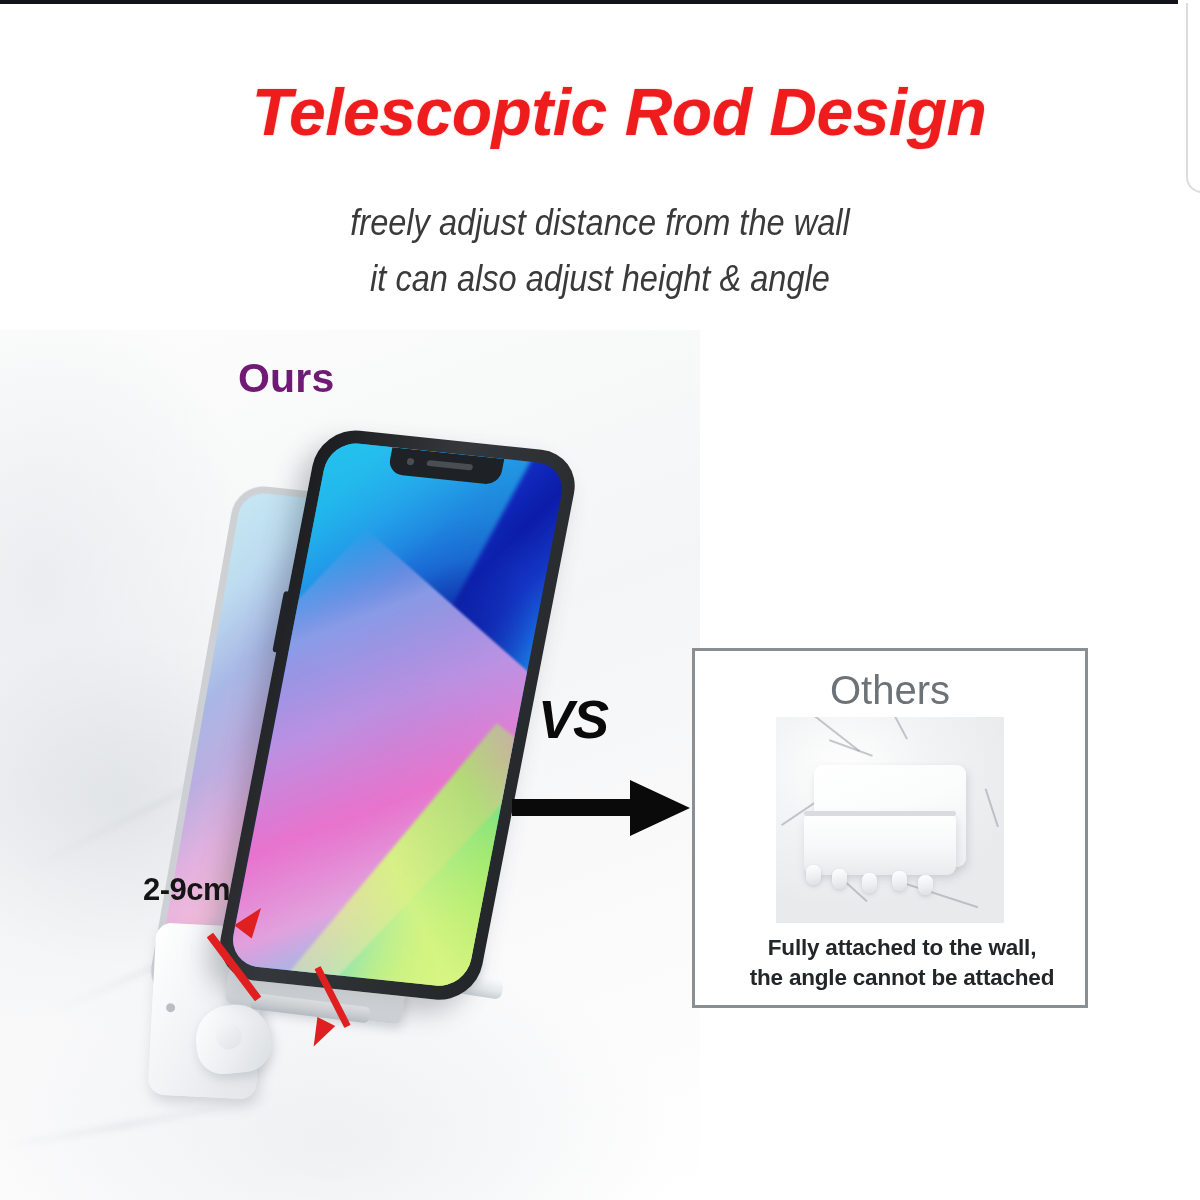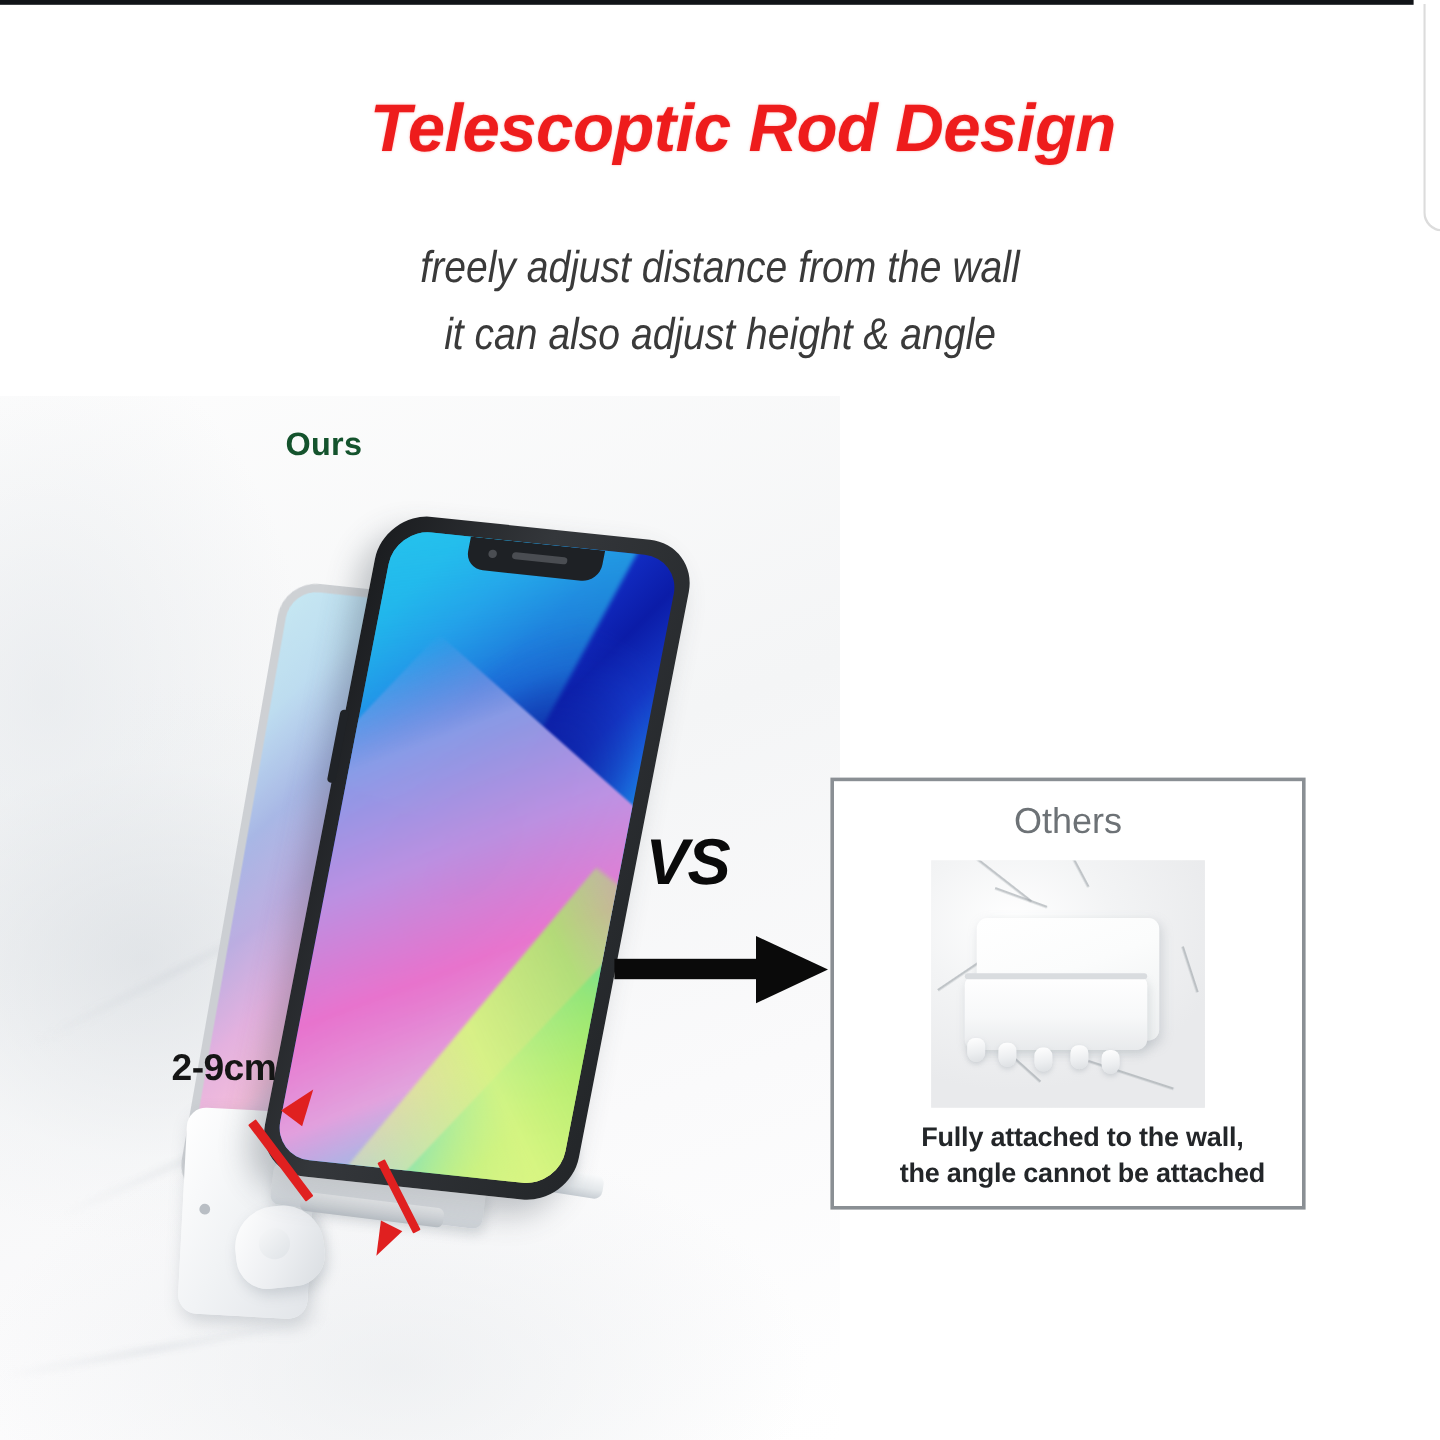--- a/index.html
+++ b/index.html
@@ -57,21 +57,21 @@
   .ws1 { left: 10px;  top: 470px; width: 300px; height: 5px; transform: rotate(-27deg); }
   .ws2 { left: 40px;  top: 630px; width: 250px; height: 4px; transform: rotate(-24deg); }
   .ws3 { left: 0px;   top: 790px; width: 280px; height: 5px; transform: rotate(-10deg); }
 
   
   .title {
     position: absolute;
     left: 0; top: 74px;
     width: 1200px;
     text-align: center;
-    font-size: 56px;
+    font-size: 66px;
     font-weight: 700;
     font-style: italic;
     letter-spacing: -0.5px;
     color: #ee1c1c;
     text-shadow: 0 0 2px rgba(238,28,28,0.35);
     white-space: nowrap;
     padding-left: 38px;
   }
   .subtitle {
     position: absolute;
@@ -84,23 +84,23 @@
     color: #3a3a3a;
     transform: scaleX(0.88);
     white-space: nowrap;
   }
   .sub1 { top: 202px; }
   .sub2 { top: 258px; }
 
   .ours-label {
     position: absolute;
     left: 238px; top: 355px;
-    font-size: 27px;
+    font-size: 41px;
     font-weight: 700;
-    color: #14532d;
+    color: #701a75;
     letter-spacing: 0.2px;
   }
 
   
   .measure-label {
     position: absolute;
     left: 143px; top: 872px;
     font-size: 31px;
     font-weight: 700;
     color: #151515;
@@ -395,21 +395,21 @@
     left: 692px; top: 648px;
     width: 396px; height: 360px;
     border: 3px solid #8a8f94;
     background: #ffffff;
   }
   .others-title {
     position: absolute;
     left: 0; top: 17px;
     width: 100%;
     text-align: center;
-    font-size: 30px;
+    font-size: 40px;
     font-weight: 400;
     color: #6d7276;
   }
   .others-photo {
     position: absolute;
     left: 50%; top: 66px;
     transform: translateX(-50%);
     width: 228px; height: 206px;
     overflow: hidden;
     background:

